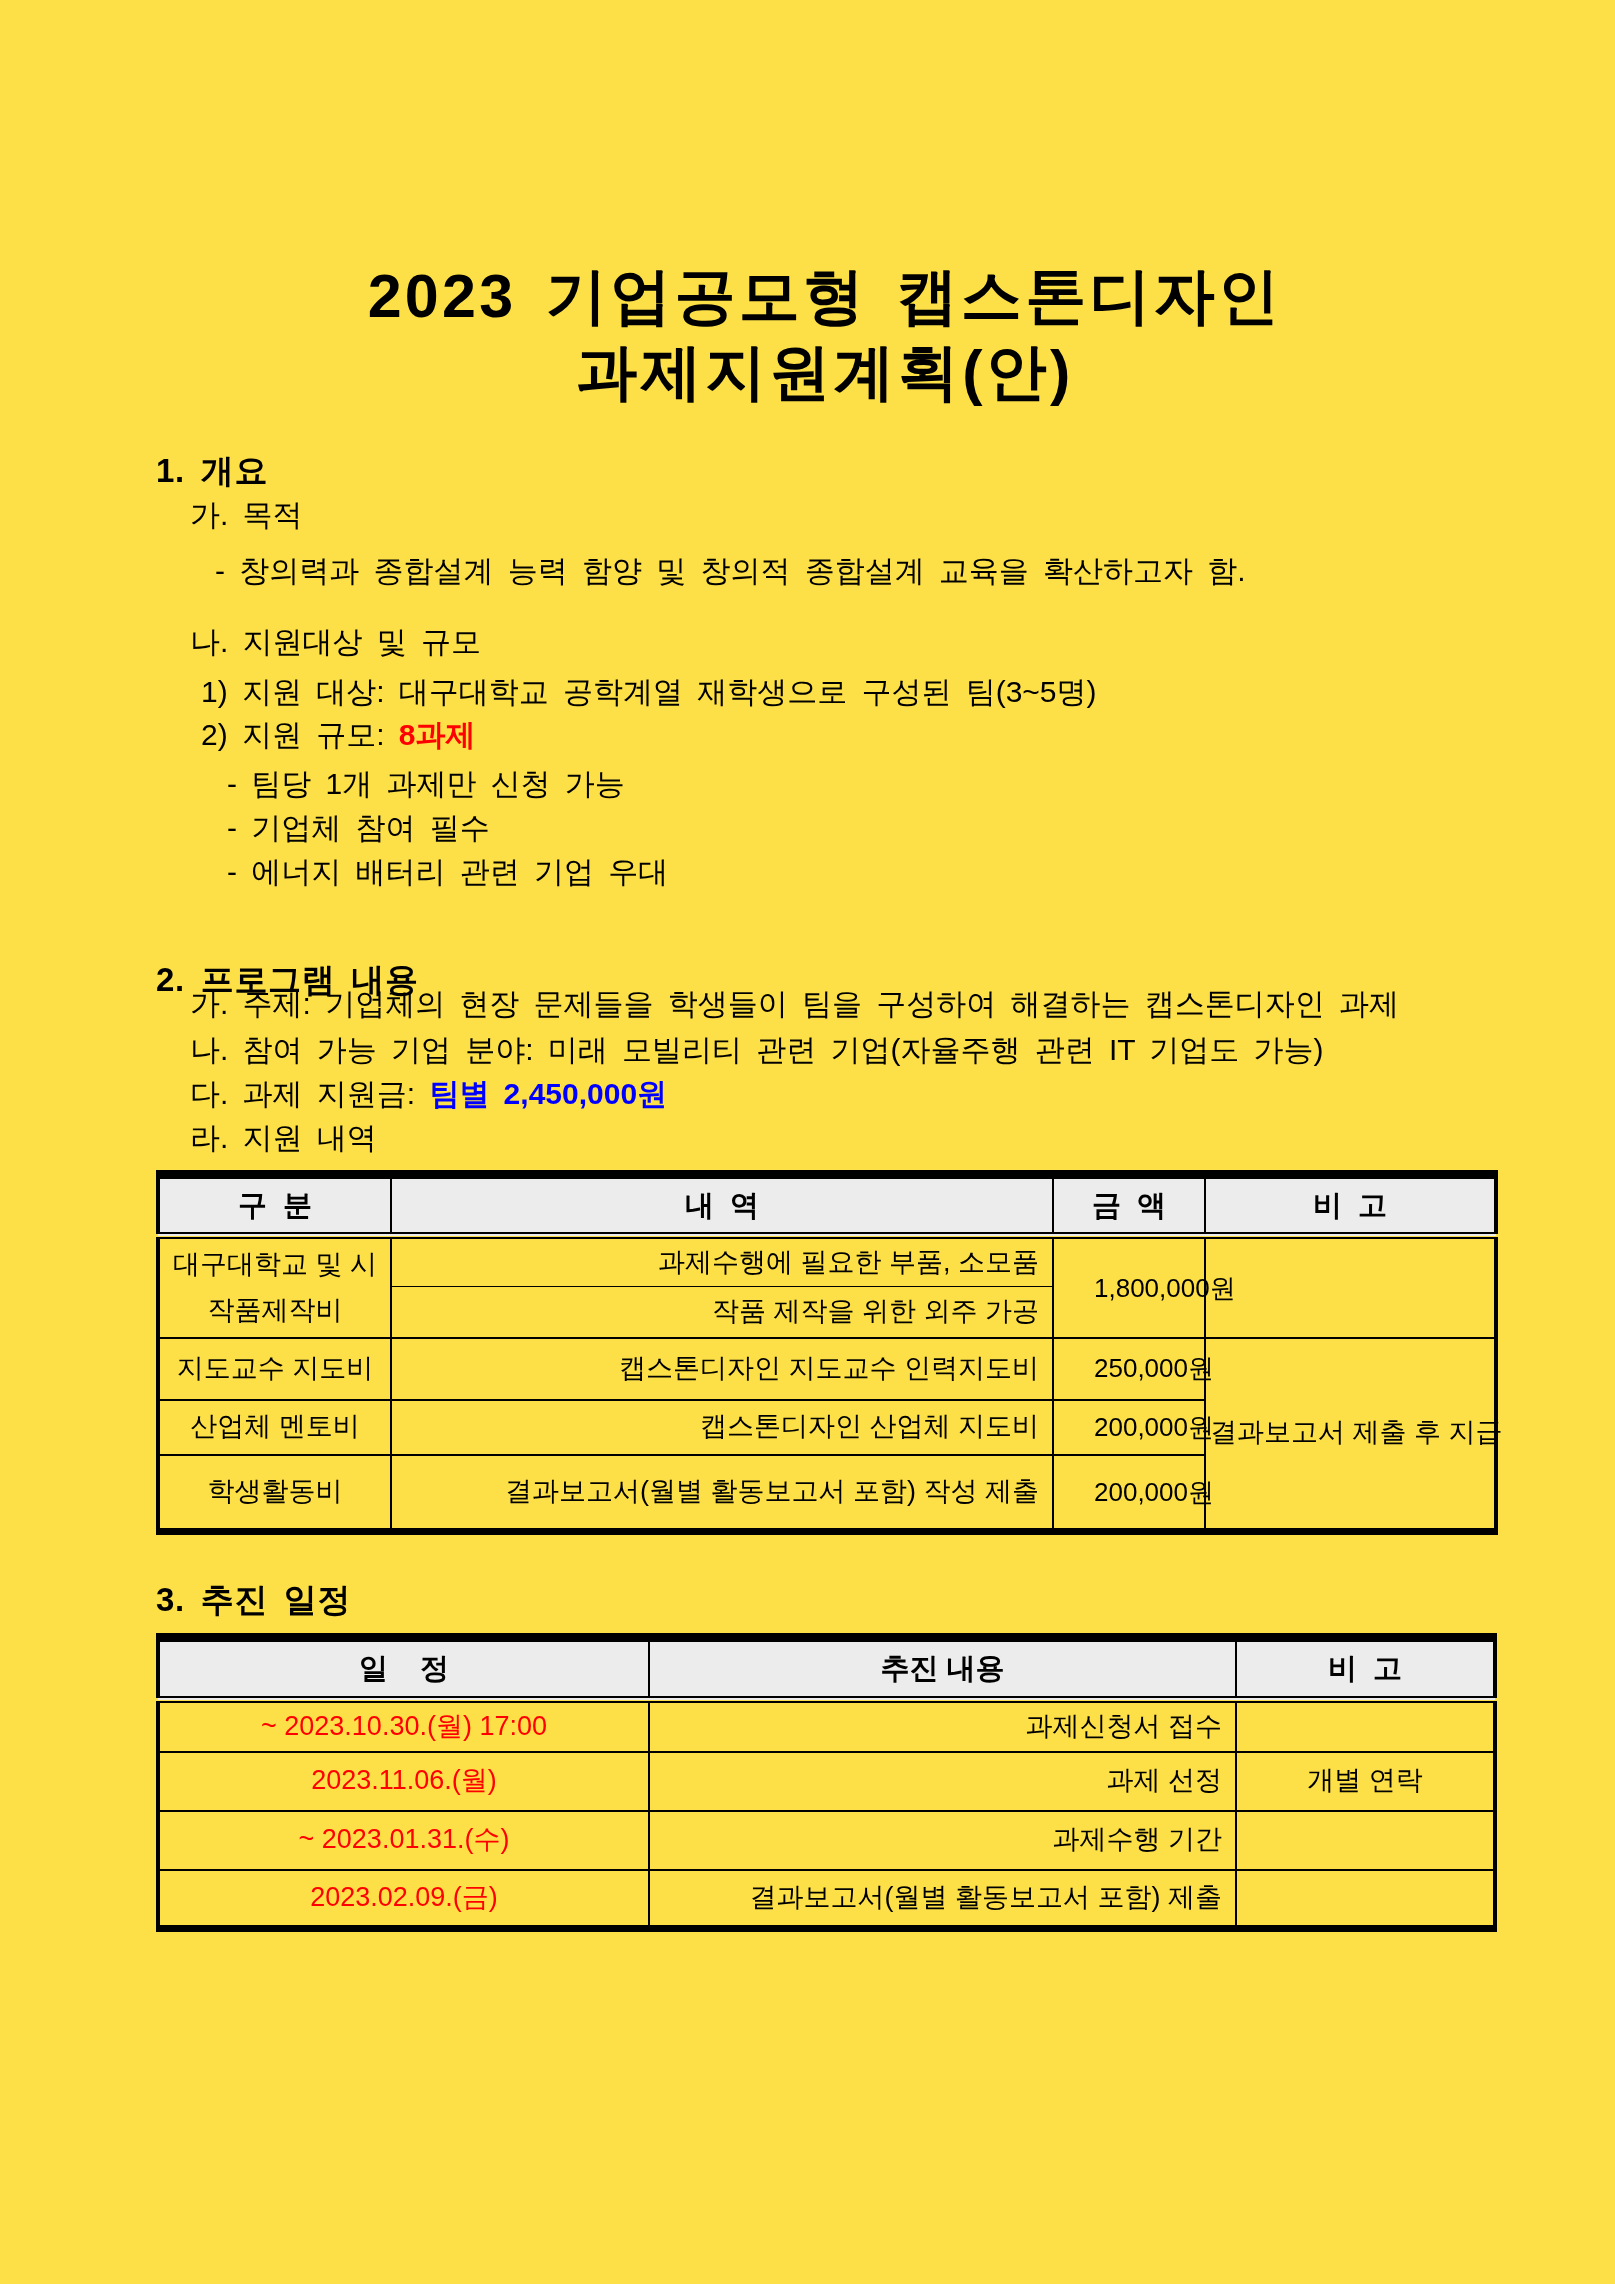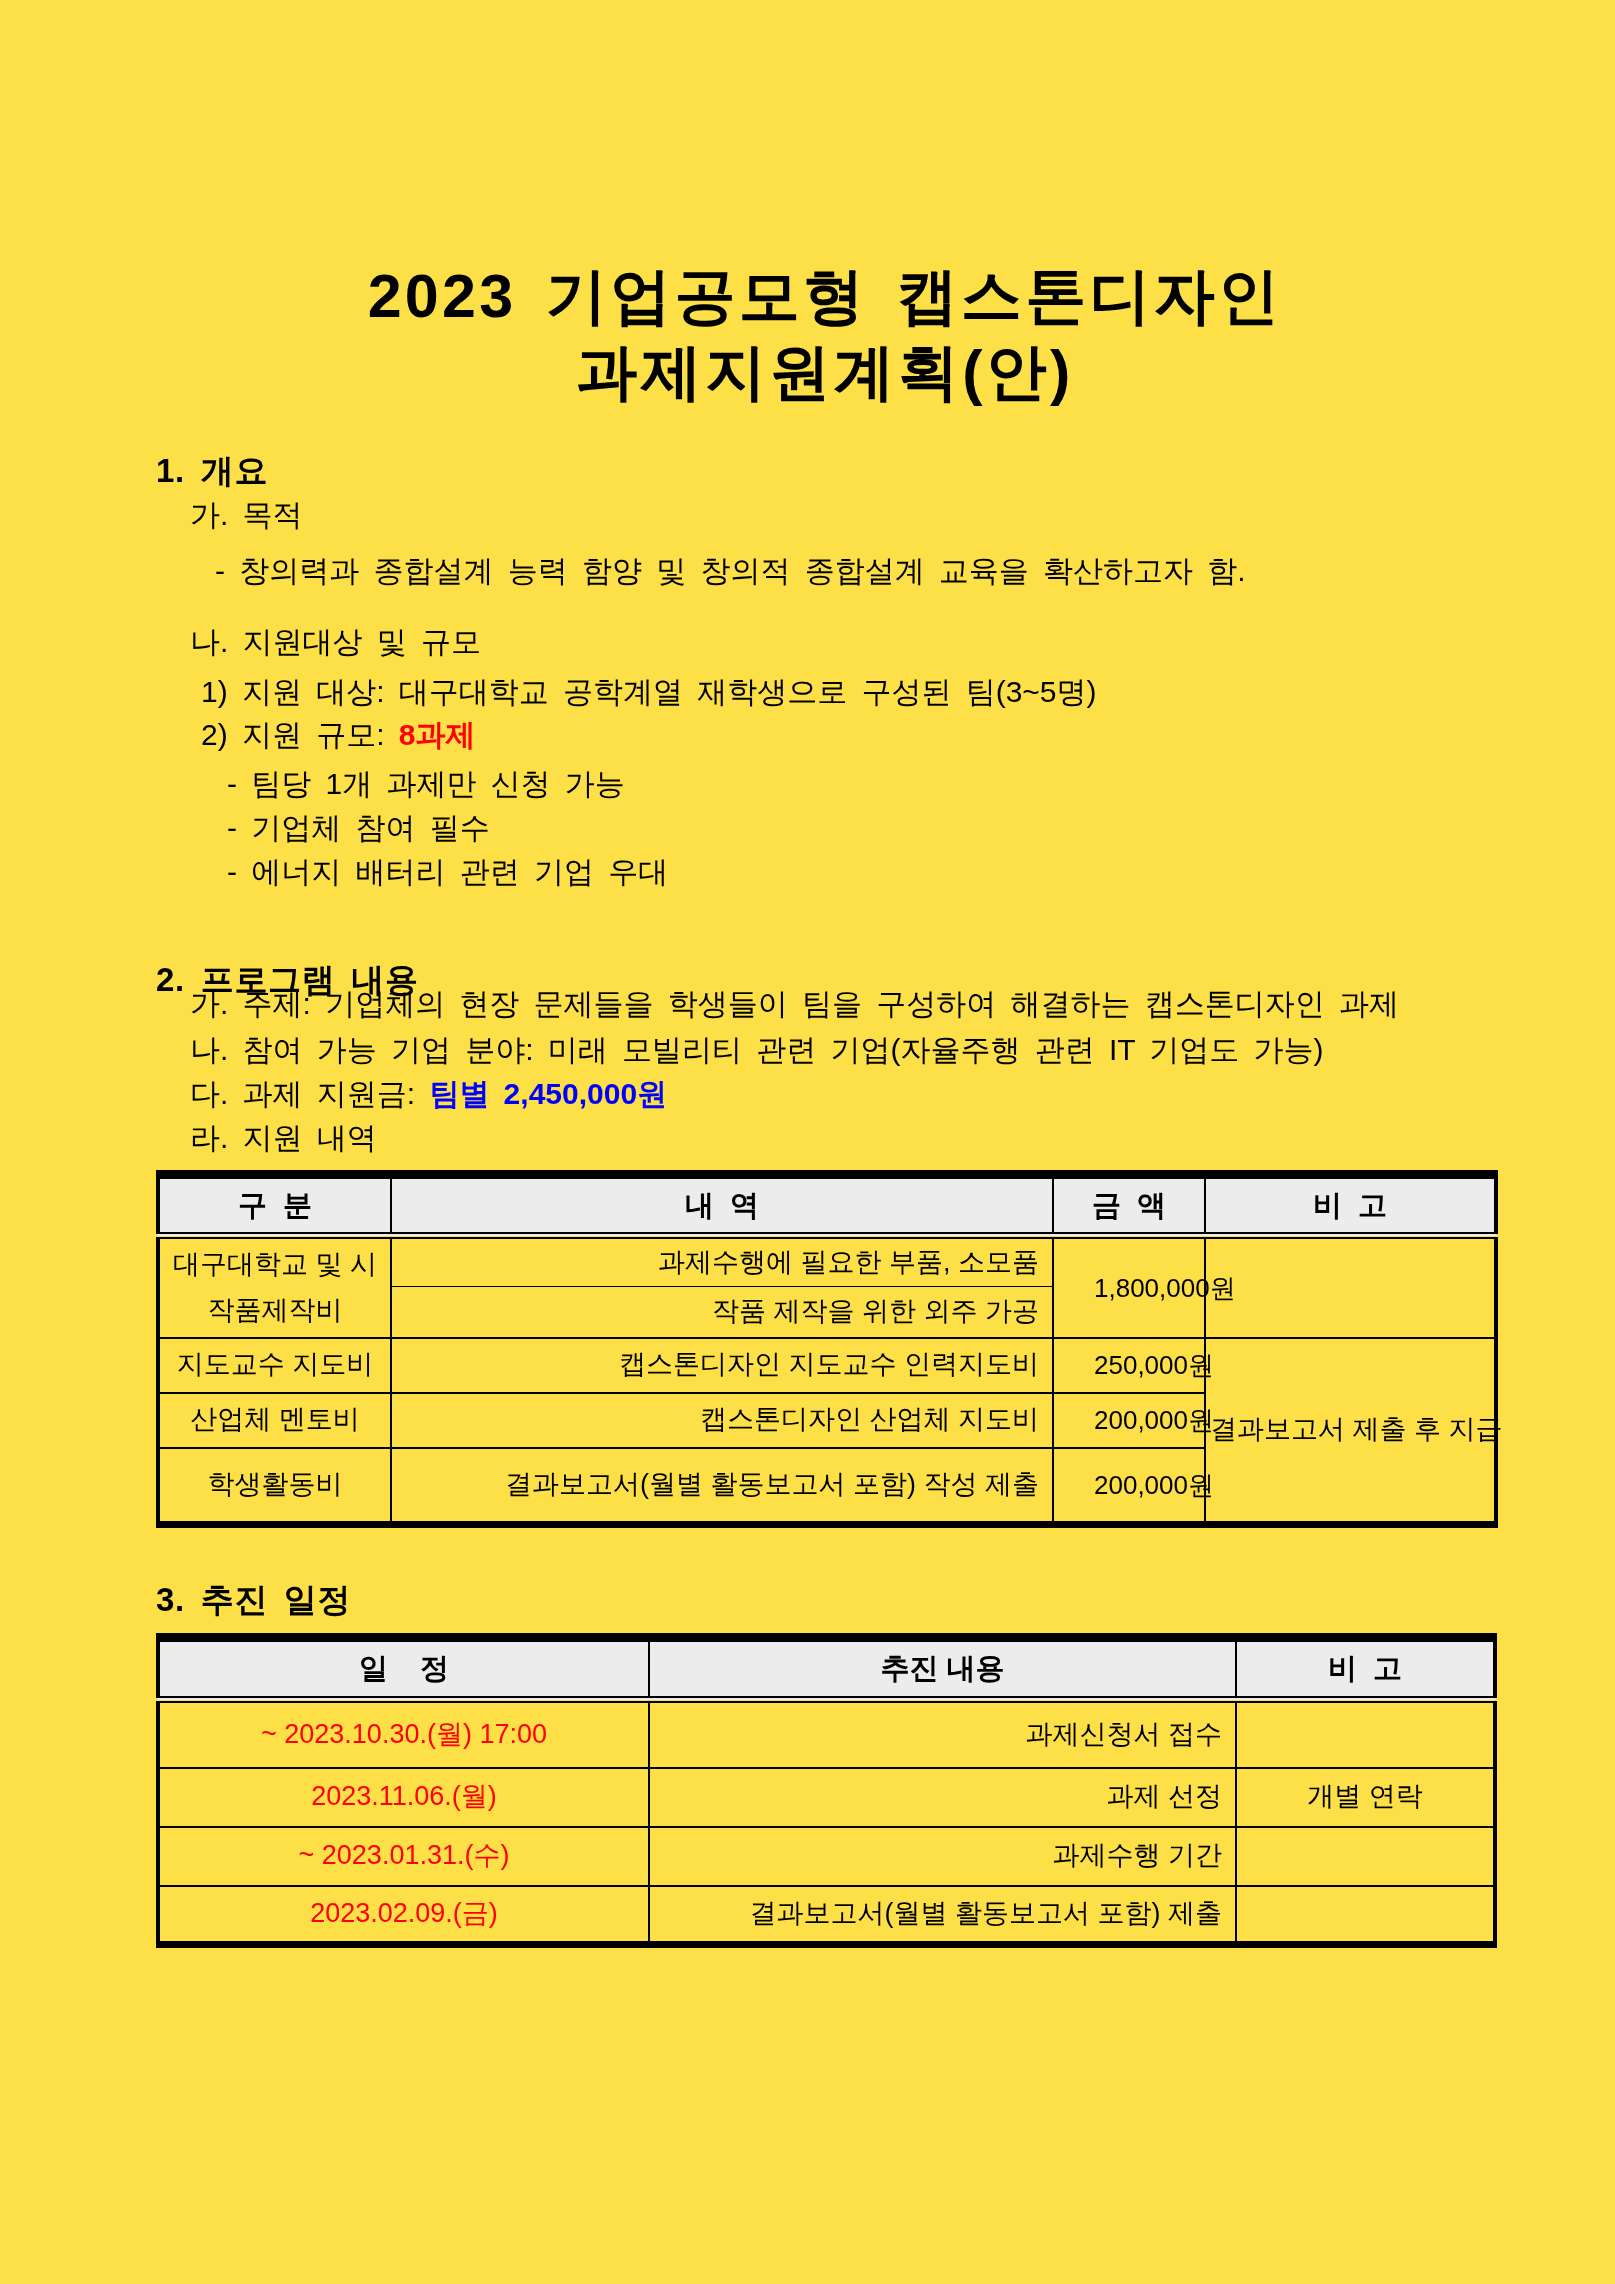--- a/index.html
+++ b/index.html
@@ -101,21 +101,21 @@
     <tbody>
       <tr style="height:51px">
         <td class="c" rowspan="2">대구대학교 및 시작품제작비</td>
         <td class="l thin-b">과제수행에 필요한 부품, 소모품</td>
         <td class="amt" rowspan="2">1,800,000원</td>
         <td class="c" rowspan="2"></td>
       </tr>
       <tr style="height:51px">
         <td class="l thin-t">작품 제작을 위한 외주 가공</td>
       </tr>
-      <tr style="height:55px">
+      <tr style="height:62px">
         <td class="c">지도교수 지도비</td>
         <td class="l">캡스톤디자인 지도교수 인력지도비</td>
         <td class="amt">250,000원</td>
         <td class="c nowrap" rowspan="3">결과보고서 제출 후 지급</td>
       </tr>
       <tr style="height:55px">
         <td class="c">산업체 멘토비</td>
         <td class="l">캡스톤디자인 산업체 지도비</td>
         <td class="amt">200,000원</td>
       </tr>
@@ -136,21 +136,21 @@
         <col style="width:259px">
       </colgroup>
     <thead>
       <tr style="height:62px">
         <th>일    정</th>
         <th>추진 내용</th>
         <th>비  고</th>
       </tr>
     </thead>
     <tbody>
-      <tr style="height:68px">
+      <tr style="height:52px">
         <td class="date">~ 2023.10.30.(월) 17:00</td>
         <td class="l">과제신청서 접수</td>
         <td class="c"></td>
       </tr>
       <tr style="height:59px">
         <td class="date">2023.11.06.(월)</td>
         <td class="l">과제 선정</td>
         <td class="c">개별 연락</td>
       </tr>
       <tr style="height:59px">

